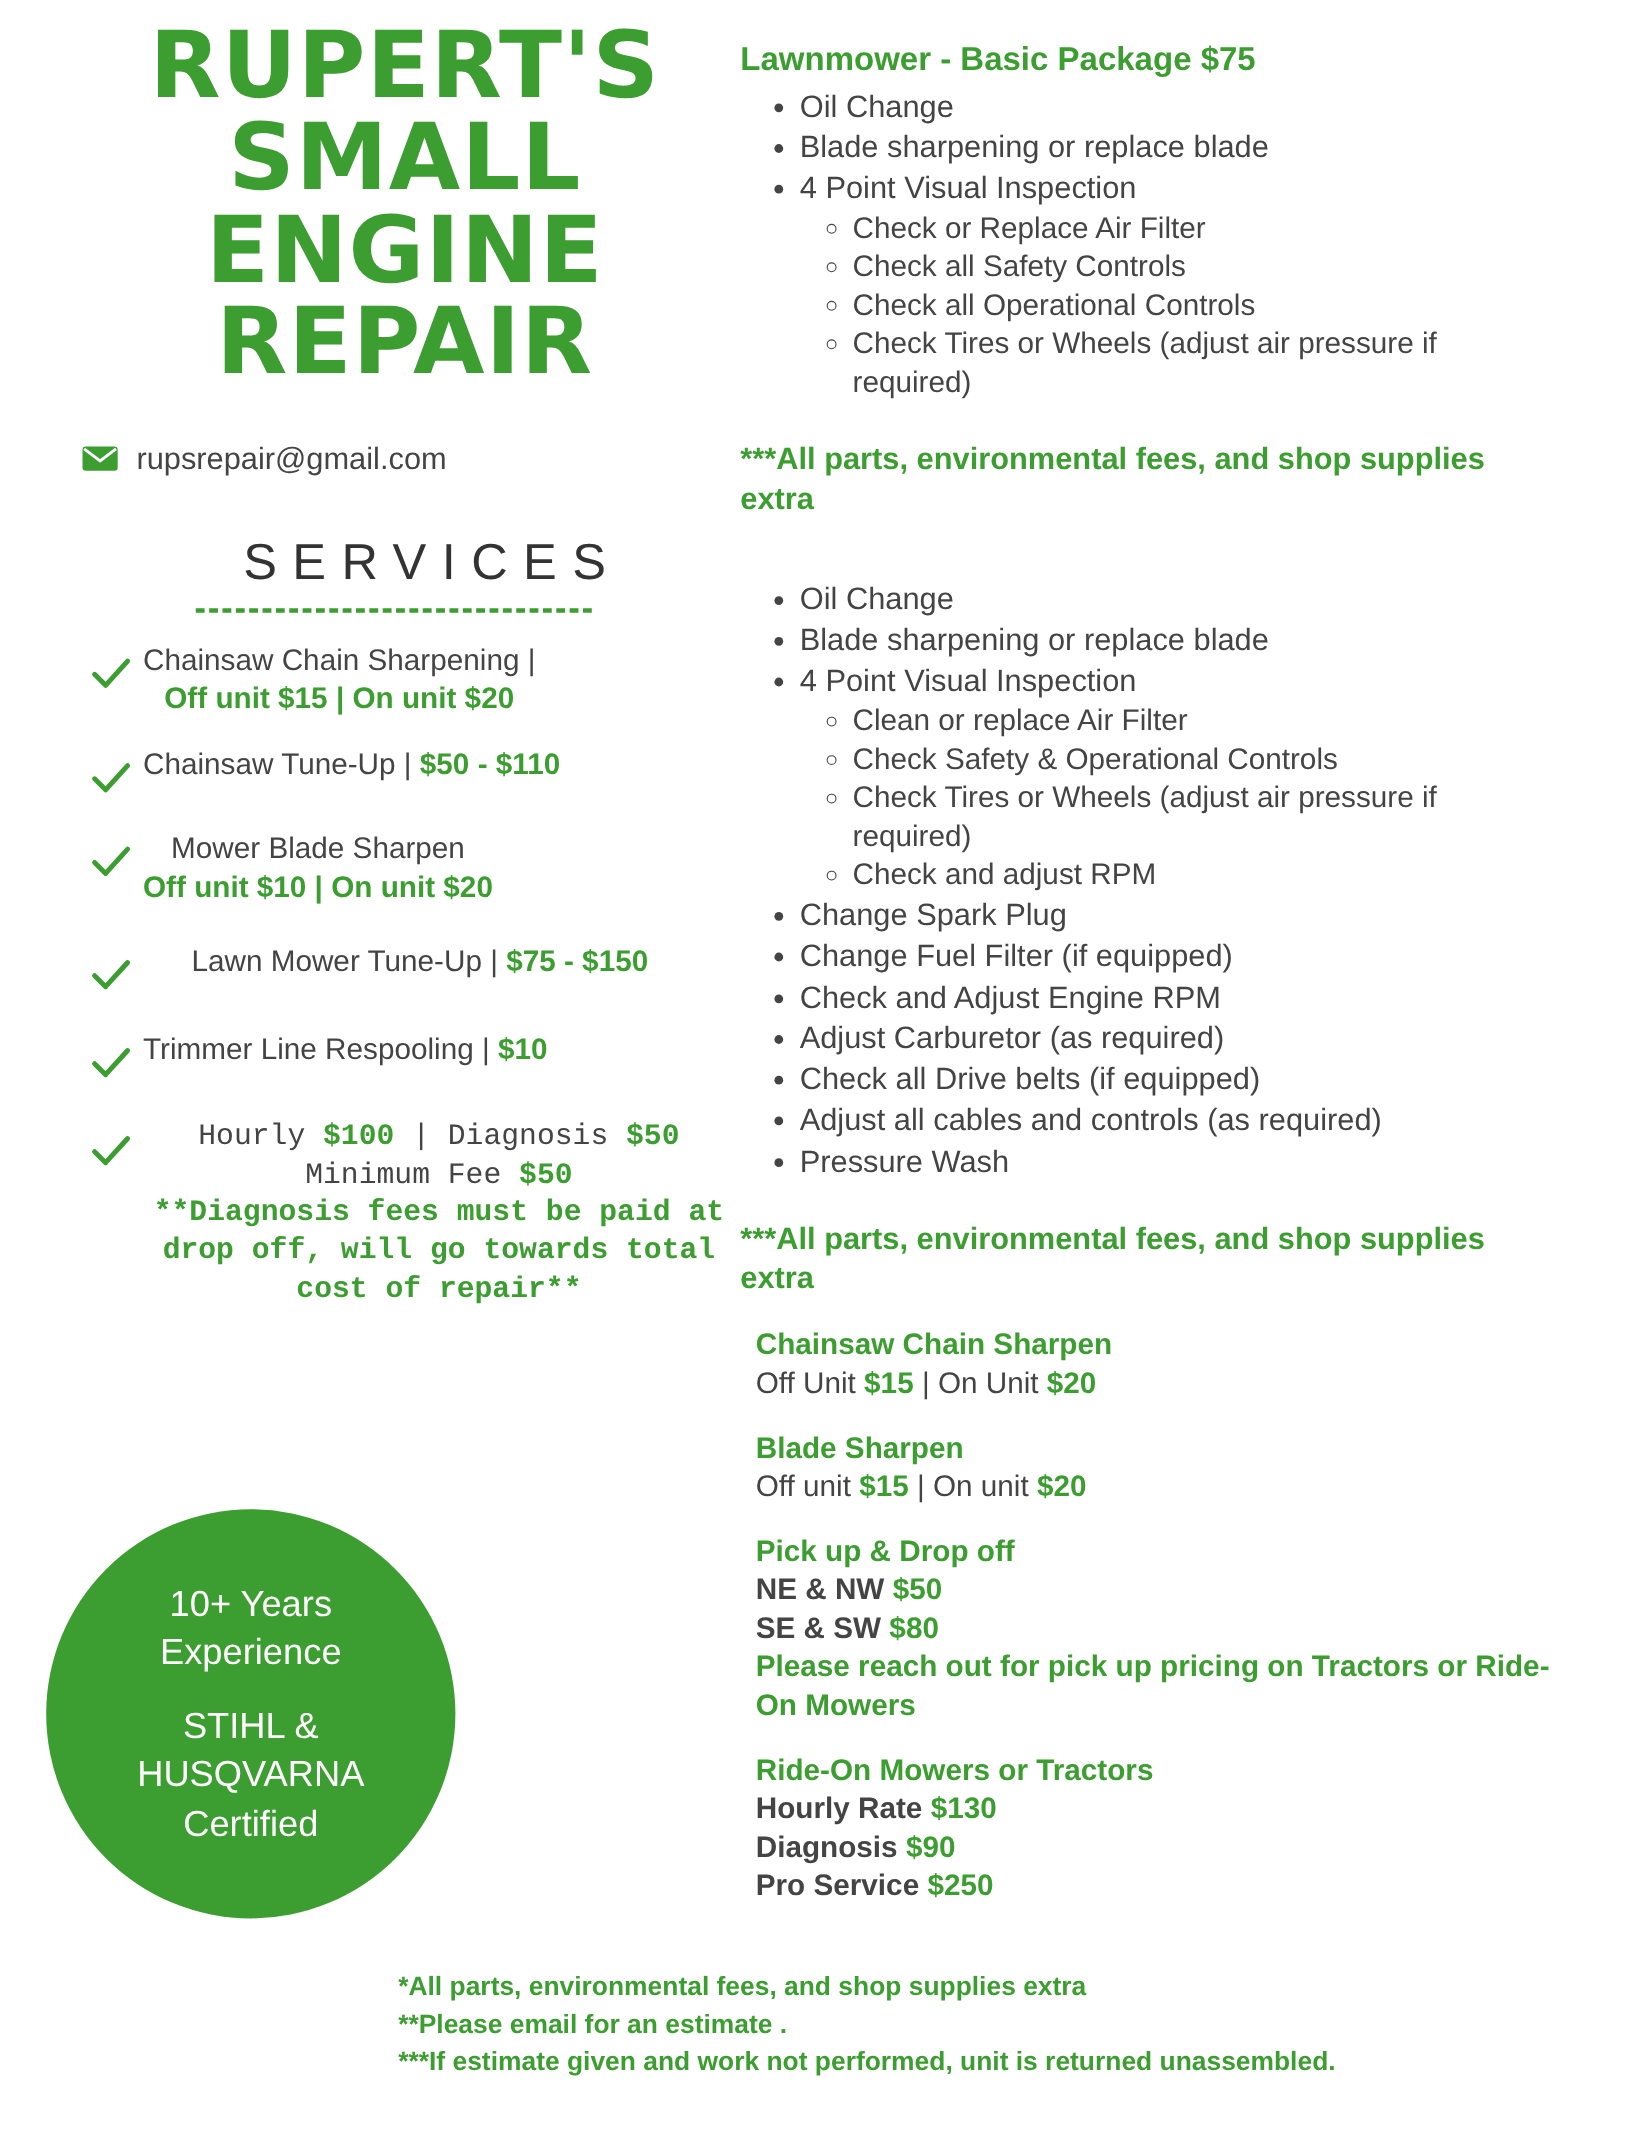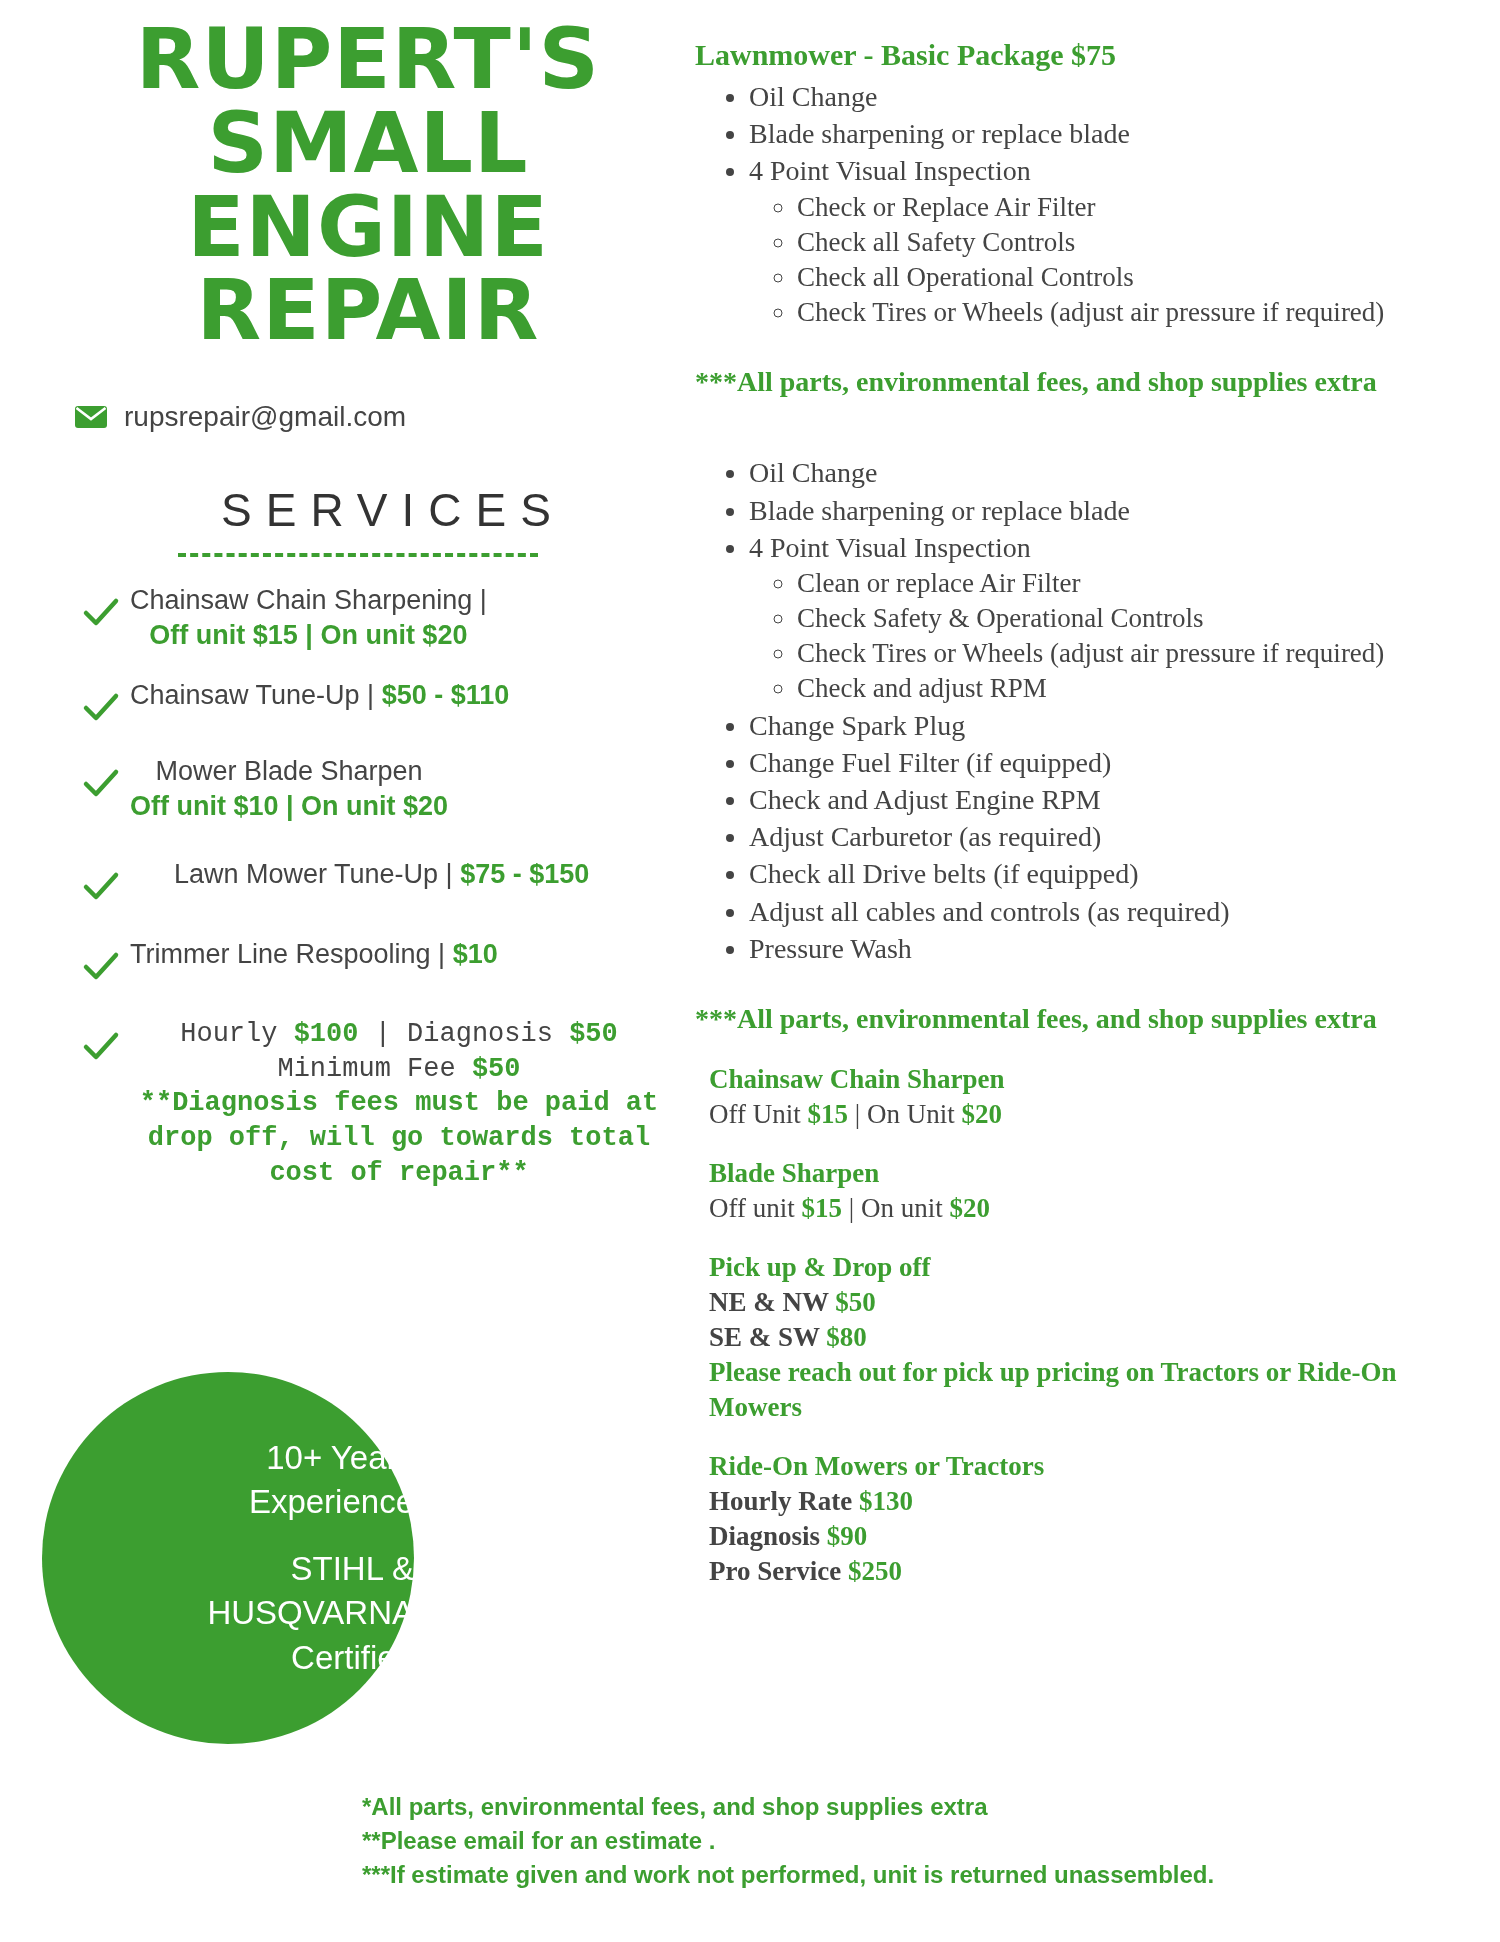--- a/index.html
+++ b/index.html
@@ -102,36 +102,35 @@
     position: absolute;
     left: 42px;
     top: 1372px;
     width: 372px;
     height: 372px;
     border-radius: 50%;
     background: #3c9e30;
     color: #fff;
     display: flex;
     flex-direction: column;
-    align-items: flex-end;
+    align-items: center;
     justify-content: center;
     text-align: center;
     font-size: 33px;
     line-height: 1.35;
   }
   .badge .grp { margin: 0; }
   .badge .grp2 { margin-top: 22px; }
 
   
   .right-col {
     position: absolute;
-    left: 695px;
+    left: 673px;
     top: 38px;
     width: 740px;
-    font-family: Liberation Serif, serif;
   }
   .pkg-title {
     color: #3c9e30;
     font-weight: bold;
     font-size: 30px;
     margin-bottom: 6px;
   }
   ul.lvl1 {
     margin: 0 0 0 26px;
     padding: 0 0 0 28px;

